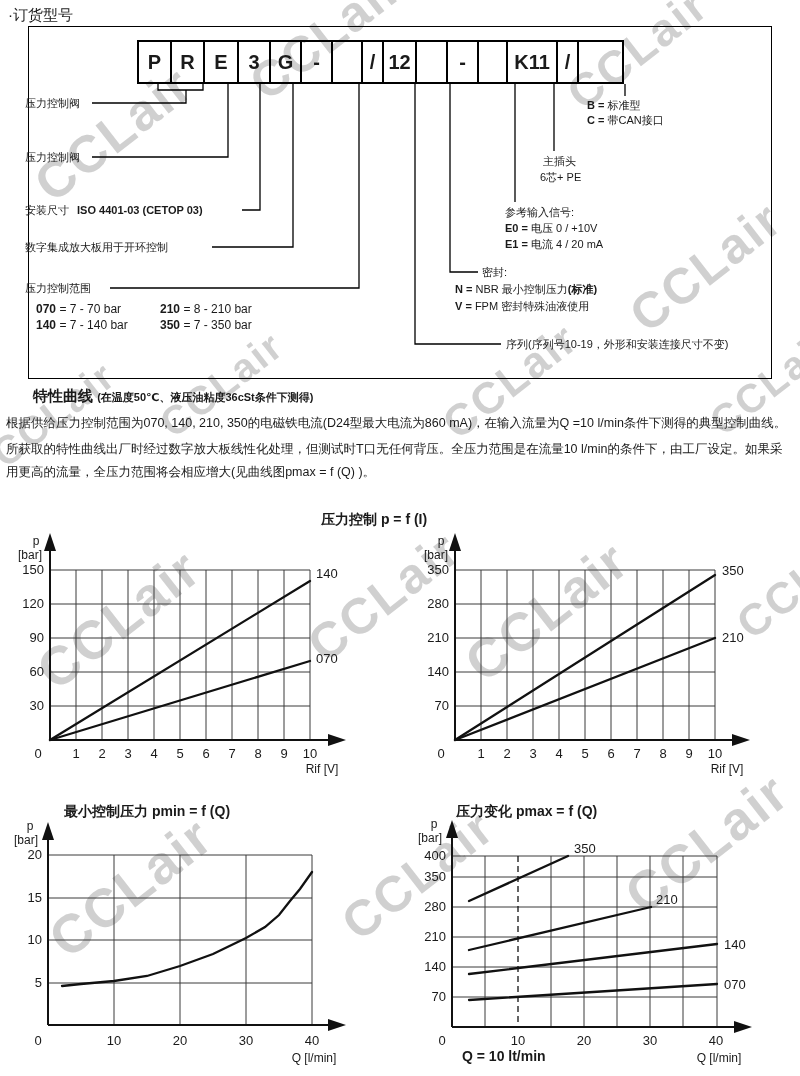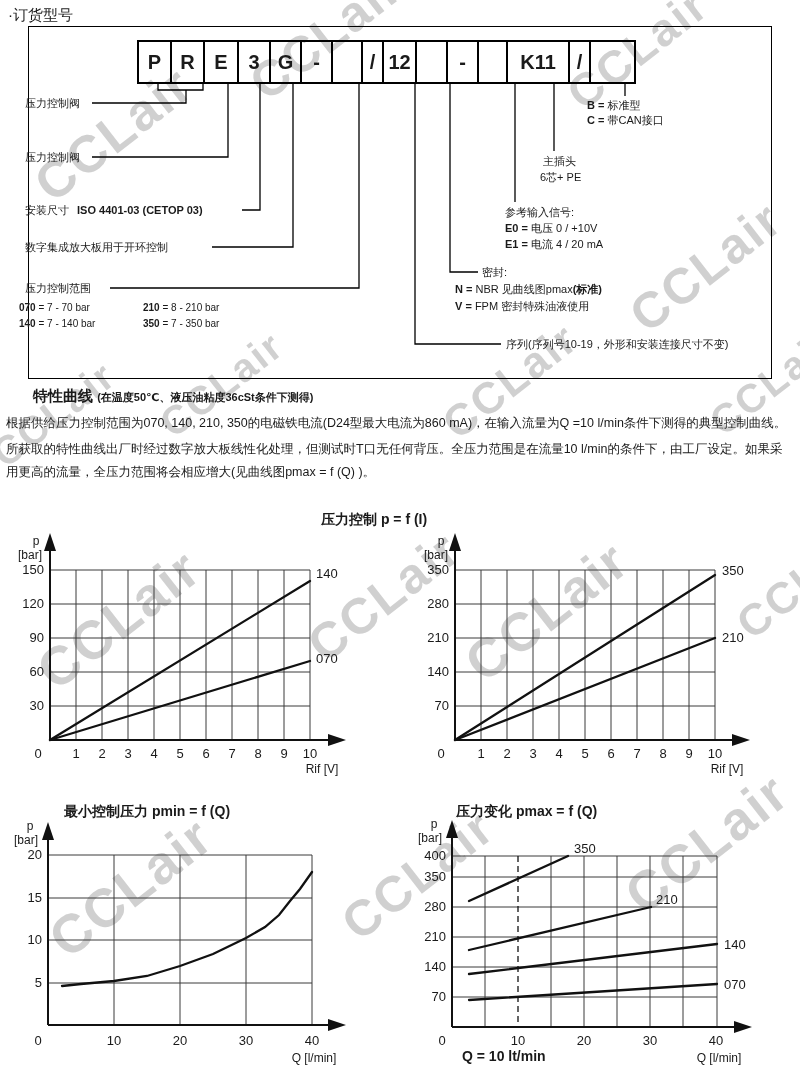--- a/index.html
+++ b/index.html
@@ -12,23 +12,23 @@
   .order-box{position:absolute;left:28px;top:26px;width:742px;height:351px;
              border:1.5px solid #000;z-index:1;}
   .cellrow{position:absolute;left:137px;top:40px;display:flex;z-index:2;}
   .cell{box-sizing:border-box;height:44px;border:2px solid #000;margin-left:-2px;
         display:flex;align-items:center;justify-content:center;
         font-weight:bold;font-size:20px;}
   .cell:first-child{margin-left:0;}
   .lines-svg{position:absolute;left:0;top:0;z-index:1;pointer-events:none;}
   .lbl{position:absolute;font-size:11px;white-space:nowrap;z-index:2;}
   .lbl b{font-weight:bold;}
-  .range-grid{position:absolute;left:19px;top:302px;display:grid;
+  .range-grid{position:absolute;left:36px;top:302px;display:grid;
               grid-template-columns:124px auto;grid-auto-rows:16px;
-              font-size:10px;white-space:nowrap;z-index:2;}
+              font-size:12px;white-space:nowrap;z-index:2;}
   .sec-title{position:absolute;left:33px;top:387px;font-size:15px;font-weight:bold;z-index:2;}
   .sec-title .sub{font-size:11px;}
   .para{position:absolute;left:6px;width:788px;font-size:12.5px;line-height:23px;z-index:2;}
   .chart-title{position:absolute;font-size:14px;font-weight:bold;z-index:2;white-space:nowrap;}
   .chart-svg{position:absolute;z-index:2;}
   .chart-svg text{font-size:13px;fill:#1a1a1a;}
   .chart-svg .ax-lab{font-size:12px;}
   .note{position:absolute;font-size:14px;font-weight:bold;z-index:2;}
   .grid-ln{stroke:#3a3a3a;stroke-width:1;fill:none;}
   .axis-ln{stroke:#111;stroke-width:2;fill:none;}
@@ -69,21 +69,21 @@
     <div class="cell" style="width:36px">E</div>
     <div class="cell" style="width:34px">3</div>
     <div class="cell" style="width:33px">G</div>
     <div class="cell" style="width:33px">-</div>
     <div class="cell" style="width:32px"></div>
     <div class="cell" style="width:23px">/</div>
     <div class="cell" style="width:35px">12</div>
     <div class="cell" style="width:33px"></div>
     <div class="cell" style="width:33px">-</div>
     <div class="cell" style="width:31px"></div>
-    <div class="cell" style="width:64px">K11</div>
+    <div class="cell" style="width:52px">K11</div>
     <div class="cell" style="width:23px">/</div>
     <div class="cell" style="width:47px"></div>
   </div>
 
   <svg class="lines-svg" width="800" height="400">
     <path class="conn" d="M158 84 V90 H203 V84"></path>
     <path class="conn" d="M186 90 V103 H92"></path>
     <path class="conn" d="M92 157 H228 V84"></path>
     <path class="conn" d="M242 210 H260 V84"></path>
     <path class="conn" d="M212 247 H293 V84"></path>
@@ -109,21 +109,21 @@
     <div><b>210</b> <span>=  8 - 210 bar</span></div>
     <div><b>140</b> <span>= 7 - 140 bar</span></div>
     <div><b>350</b> <span>= 7 - 350 bar</span></div>
   </div>
 
   <div class="lbl" style="left:506px;top:337px">序列(序列号10-19，外形和安装连接尺寸不变)</div>
 
   <div class="lbl" style="left:482px;top:265px">密封:</div>
   <div class="lbl" style="left:455px;top:282px">
     <b>N =</b>
-    <span>NBR 见曲线图pmax</span><b>(标准)</b>
+    <span>NBR 最小控制压力</span><b>(标准)</b>
   </div>
   <div class="lbl" style="left:455px;top:299px">
     <b>V =</b>
     <span>FPM 密封特殊油液使用</span>
   </div>
 
   <div class="lbl" style="left:505px;top:205px">参考输入信号:</div>
   <div class="lbl" style="left:505px;top:221px">
     <b>E0 =</b>
     <span>电压 0 / +10V</span>

